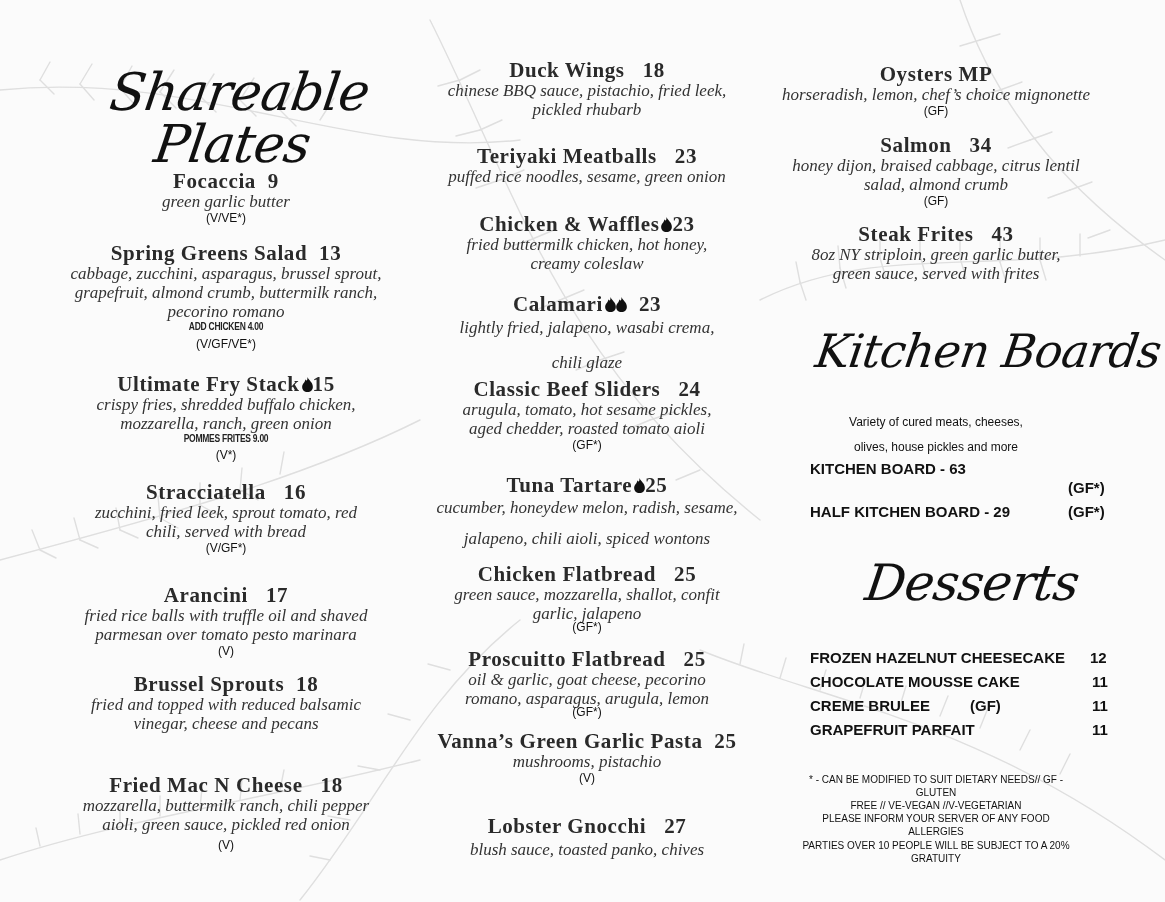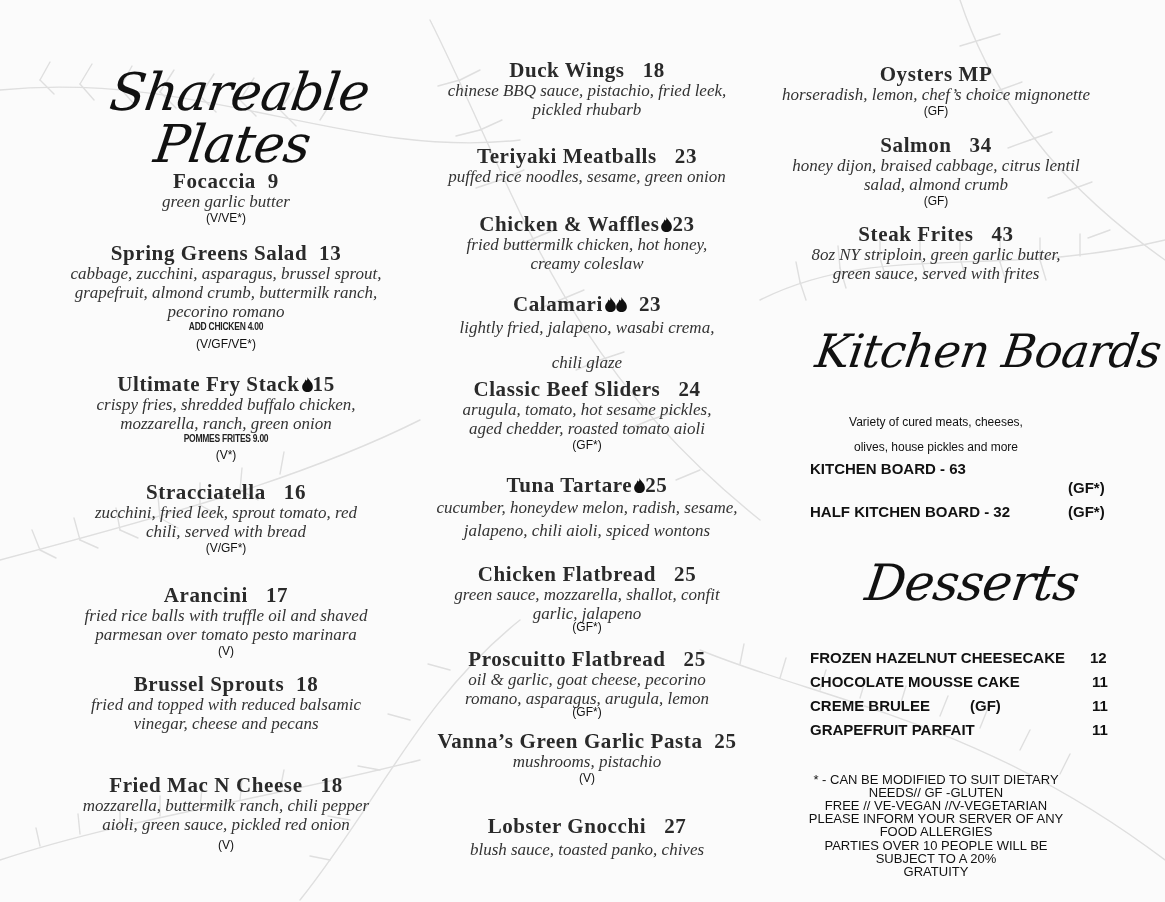--- a/index.html
+++ b/index.html
@@ -79,21 +79,21 @@
       position: absolute;
       font-family: "Liberation Sans", sans-serif;
       font-weight: bold;
       font-size: 15px;
       color: #111;
       white-space: nowrap;
     }
     .footnote {
       position: absolute; left: 40px; right: 40px;
       font-family: "Liberation Sans", sans-serif;
-      font-size: 13px; color: #111; line-height: 13px;
+      font-size: 10px; color: #111; line-height: 13px;
       text-align: center;
     }
   </style>
 </head>
 <body>
 
 <svg class="bg-fern" width="1165" height="902" viewBox="0 0 1165 902">
   <g fill="none" stroke="#dcdcdc" stroke-width="1.4" stroke-linecap="round" opacity="0.9">
     <path d="M0 90 C 200 70, 350 160, 520 140"></path>
     <path d="M40 80 l10 -18 M80 84 l12 -20 M120 88 l12 -22 M160 92 l14 -22 M200 96 l14 -22 M240 100 l14 -22 M280 110 l14 -22 M320 120 l14 -22"></path>
@@ -212,21 +212,21 @@
       <div class="item-desc">arugula, tomato, hot sesame pickles,</div>
       <div class="item-desc">aged chedder, roasted tomato aioli</div>
       <div class="item-diet">(GF*)</div>
     </div>
 
     <div class="item" style="top:474px">
       <div class="item-name"><span>Tuna Tartare</span><svg class="flame" viewBox="0 0 10 14">
             <path d="M5 0 C6 3 10 5 10 9 C10 12 8 14 5 14 C2 14 0 12 0 9 C0 6 3 5 3 2 C4 4 5 4 5 0Z" fill="#111"></path>
           </svg><span>25</span></div>
       <div class="item-desc" style="margin-top:2px">cucumber, honeydew melon, radish, sesame,</div>
-      <div class="item-desc" style="margin-top:4px">jalapeno, chili aioli, spiced wontons</div>
+      <div class="item-desc" style="margin-top:12px">jalapeno, chili aioli, spiced wontons</div>
     </div>
 
     <div class="item" style="top:563px">
       <div class="item-name"><span>Chicken Flatbread</span><span class="gap"></span><span class="price">25</span></div>
       <div class="item-desc">green sauce, mozzarella, shallot, confit</div>
       <div class="item-desc">garlic, jalapeno</div>
       <div class="item-diet" style="margin-top:-3px">(GF*)</div>
     </div>
 
     <div class="item" style="top:648px">
@@ -268,21 +268,21 @@
       <div class="item-desc">green sauce, served with frites</div>
     </div>
 
     <div class="script-title" style="position:absolute;left:54px;top:328px;font-size:46px;text-align:left;white-space:nowrap;">Kitchen Boards</div>
     <div class="kb-desc" style="top:410px">
       <div>Variety of cured meats, cheeses,</div>
       <div>olives, house pickles and more</div>
     </div>
     <div class="price-row" style="left:48px;top:460px">KITCHEN BOARD - 63</div>
     <div class="price-row" style="left:306px;top:479px">(GF*)</div>
-    <div class="price-row" style="left:48px;top:503px">HALF KITCHEN BOARD - 32</div>
+    <div class="price-row" style="left:48px;top:503px">HALF KITCHEN BOARD - 29</div>
     <div class="price-row" style="left:306px;top:503px">(GF*)</div>
 
     <div class="script-title" style="position:absolute;left:104px;top:558px;font-size:50px;text-align:left;">Desserts</div>
 
     <div class="price-row" style="left:48px;top:649px">FROZEN HAZELNUT CHEESECAKE</div>
     <div class="price-row" style="left:328px;top:649px">12</div>
 
     <div class="price-row" style="left:48px;top:673px">CHOCOLATE MOUSSE CAKE</div>
     <div class="price-row" style="left:330px;top:673px">11</div>
 

